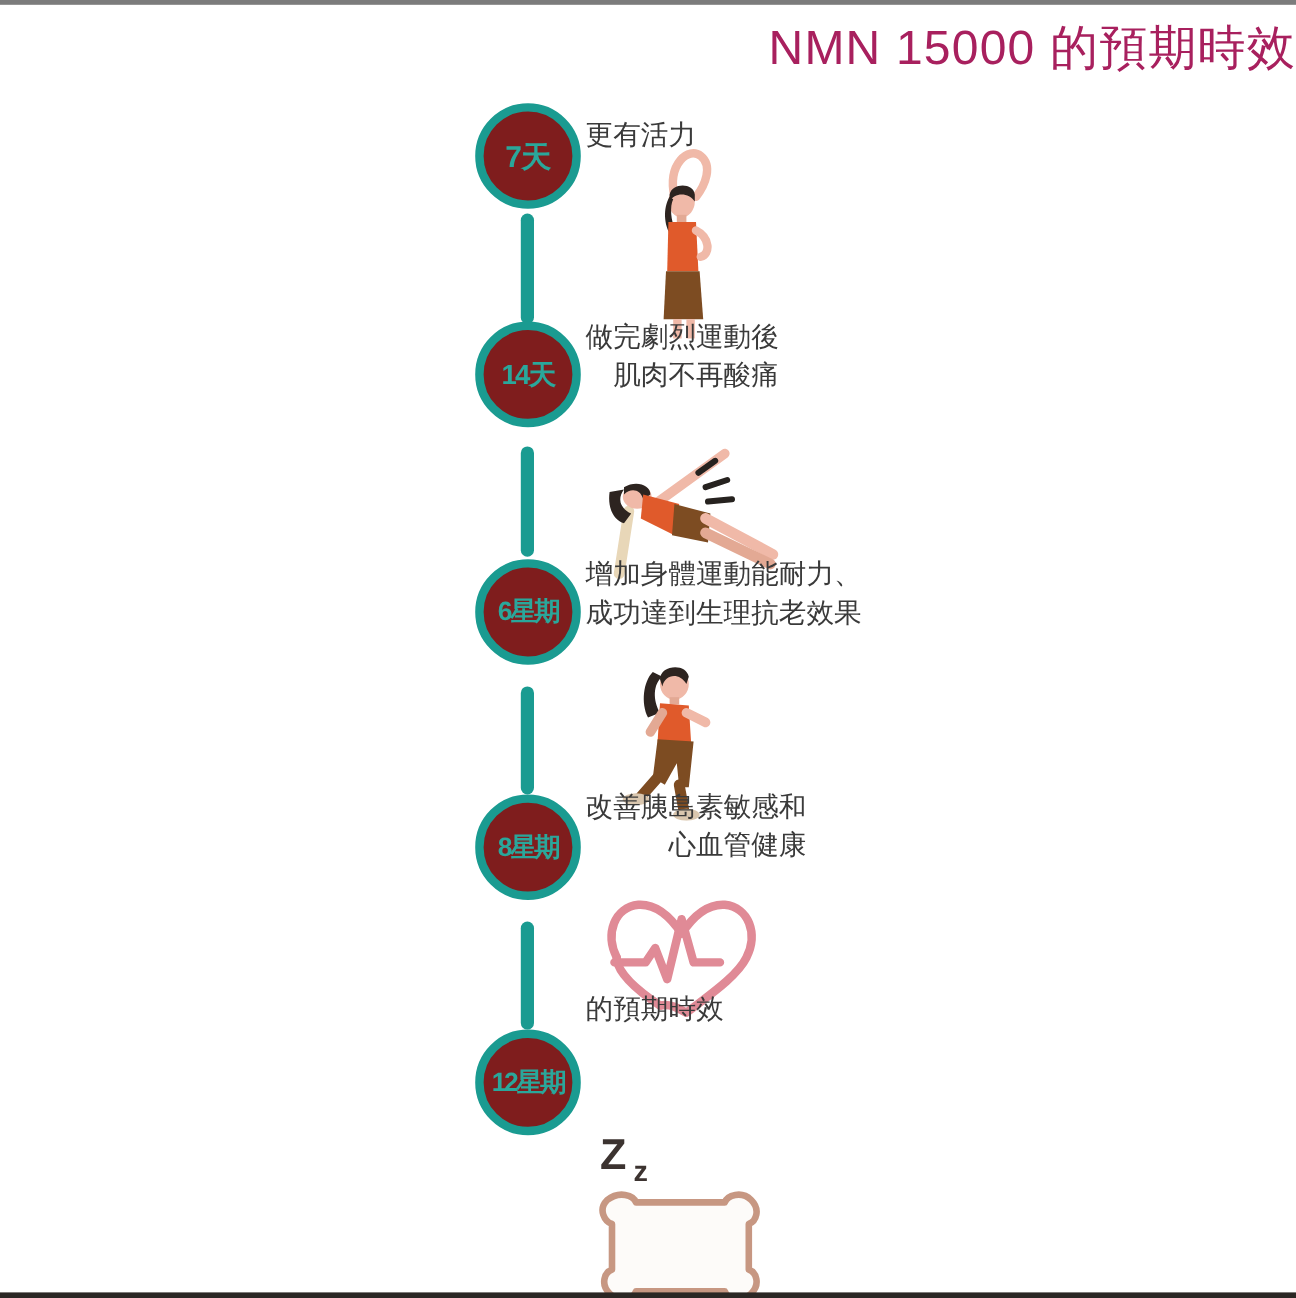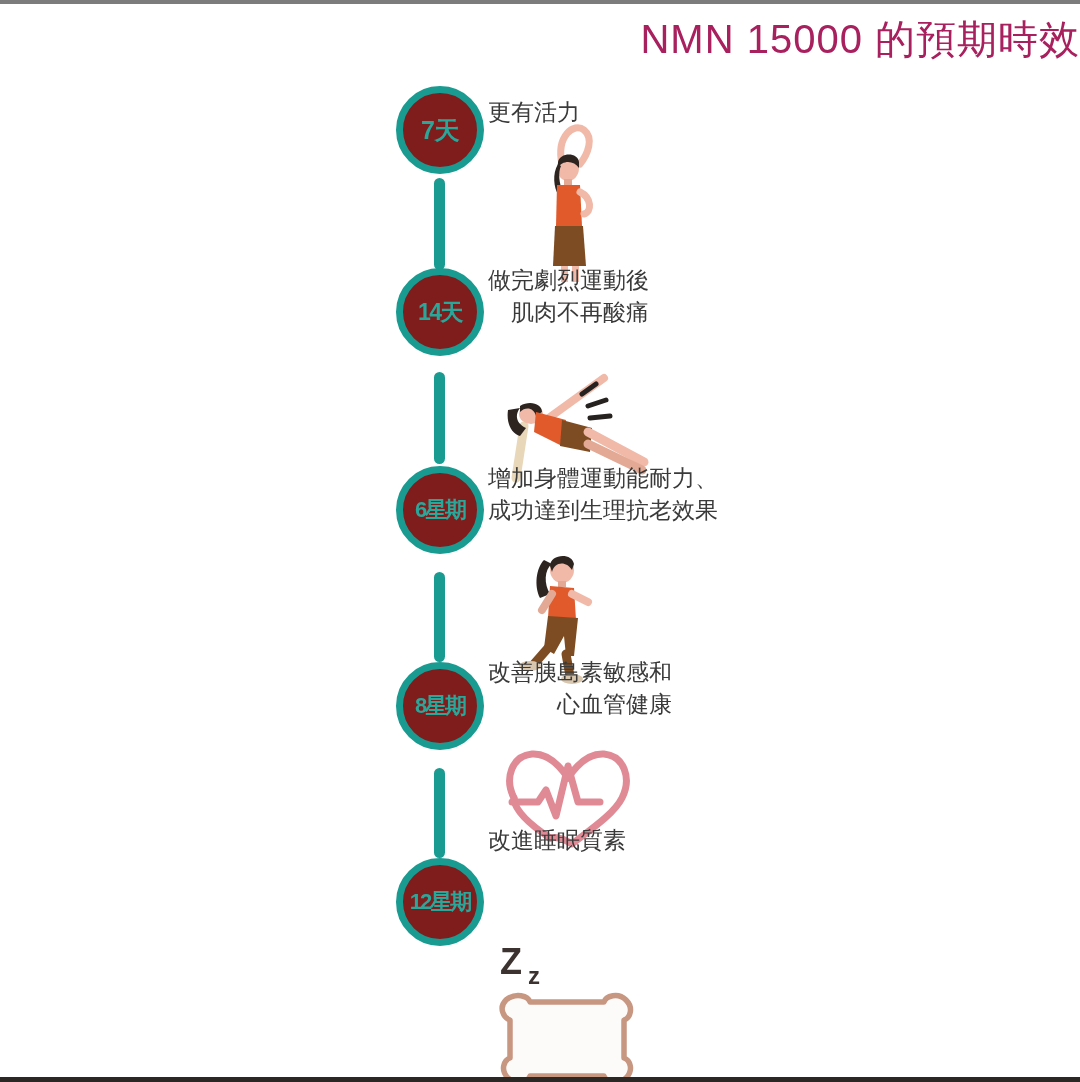--- a/index.html
+++ b/index.html
@@ -254,21 +254,21 @@
 
         <path class="heart-line" d="M10 58 L36 58 L44 46 L54 72 L66 22 L76 58 L98 58"></path>
       </svg>
     </div>
 
     <div class="node" style="top:776px;">
       <div class="node-circle">
         <span class="node-circle-label widest">12星期</span>
       </div>
       <div class="node-text" style="top:-34px;">
-        <span class="line">改進睡眠質素</span>
+        <span class="line">的預期時效</span>
       </div>
     </div>
 
     <div class="illus" style="left:80px; top:858px;">
       <svg width="180" height="150" viewBox="0 0 180 150">
         <text class="zz" x="24" y="34" font-size="36">Z</text>
         <text class="zz" x="52" y="44" font-size="24">z</text>
 
         <path class="pillow-line" d="M30 60
                  C40 52 52 56 54 62

